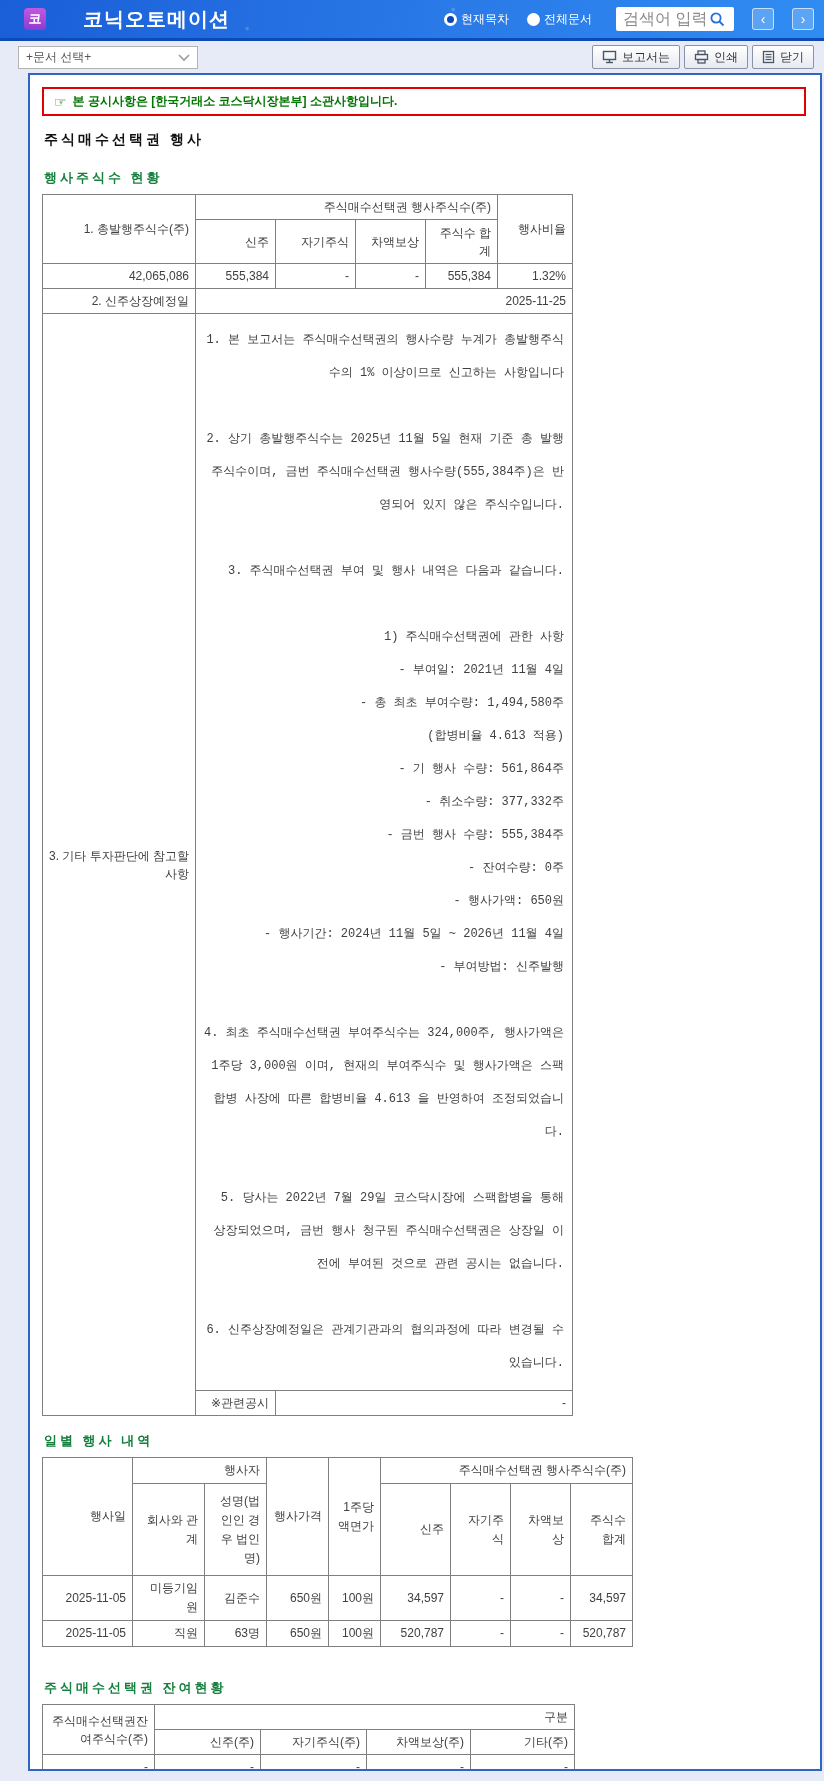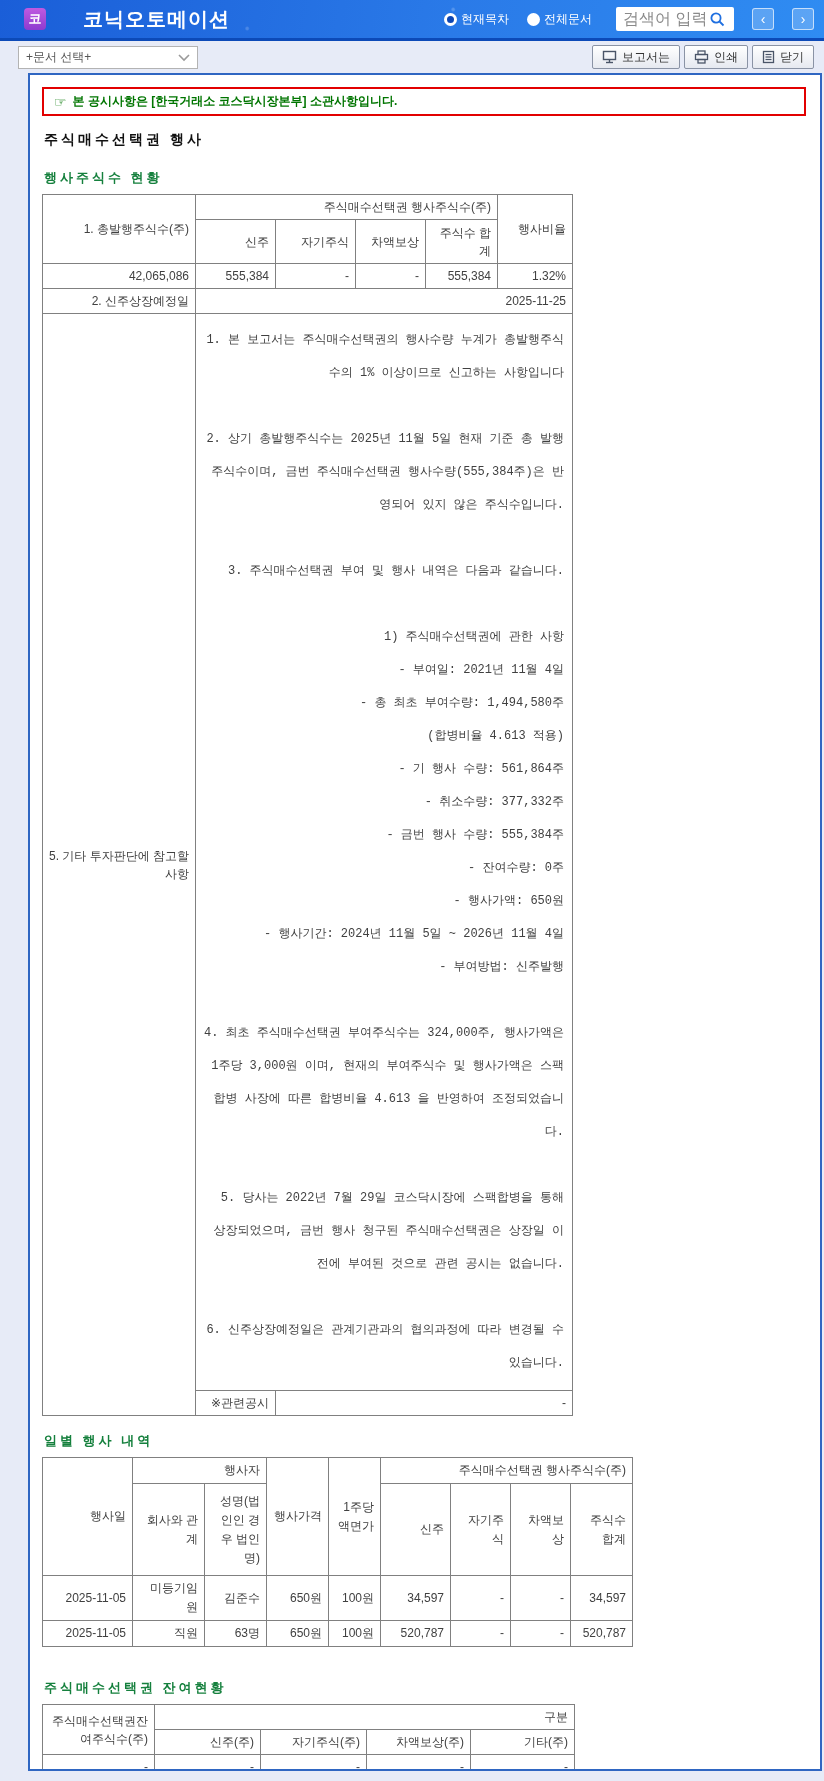--- a/index.html
+++ b/index.html
@@ -185,21 +185,21 @@
       <td>-</td>
       <td>-</td>
       <td>555,384</td>
       <td>1.32%</td>
     </tr>
     <tr>
       <td>2. 신주상장예정일</td>
       <td colspan="5">2025-11-25</td>
     </tr>
     <tr>
-      <td rowspan="2">5. 기타 투자판단에 참고할 사항</td>
+      <td rowspan="2">3. 기타 투자판단에 참고할 사항</td>
       <td colspan="5" class="longtext">1. 본 보고서는 주식매수선택권의 행사수량 누계가 총발행주식수의 1% 이상이므로 신고하는 사항입니다
 
 2. 상기 총발행주식수는 2025년 11월 5일 현재 기준 총 발행주식수이며, 금번 주식매수선택권 행사수량(555,384주)은 반영되어 있지 않은 주식수입니다.
 
 3. 주식매수선택권 부여 및 행사 내역은 다음과 같습니다.
 
   1) 주식매수선택권에 관한 사항
     - 부여일: 2021년 11월 4일
     - 총 최초 부여수량: 1,494,580주
                     (합병비율 4.613 적용)

